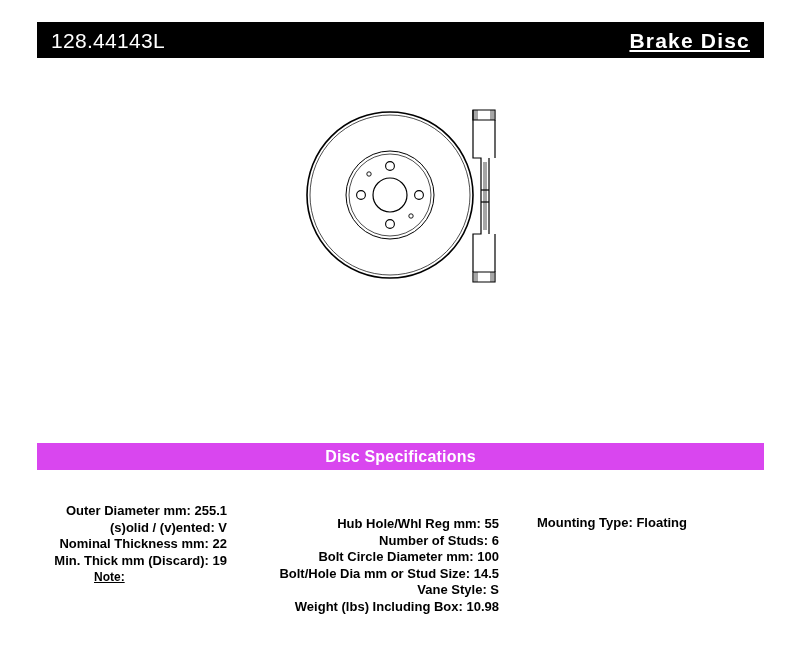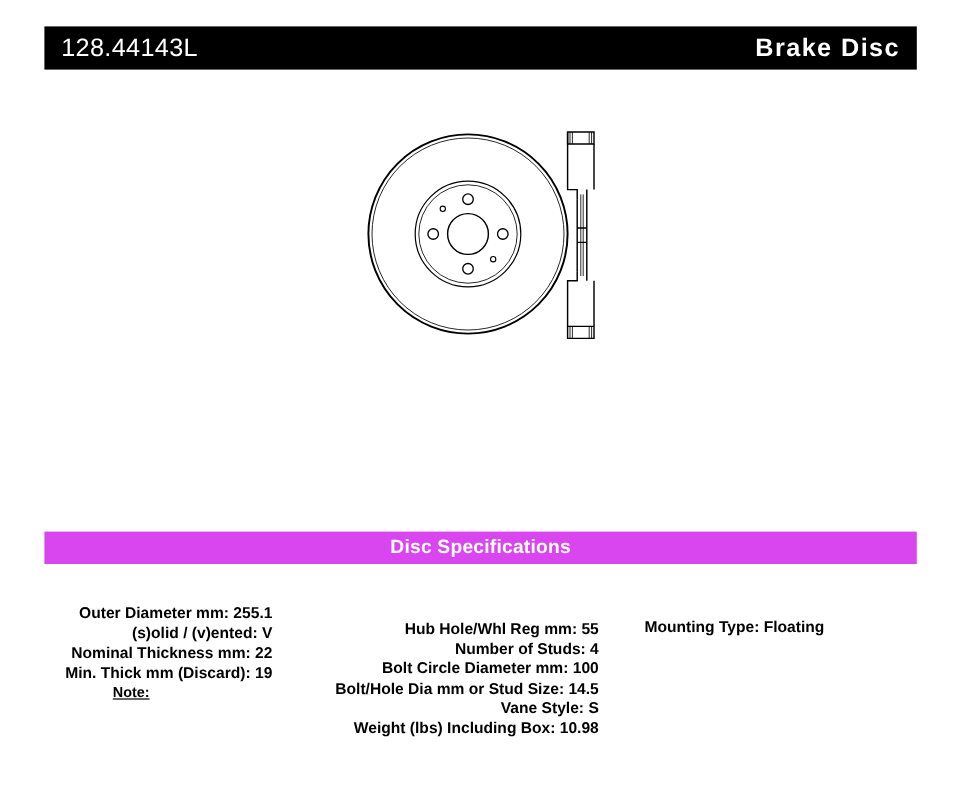--- a/index.html
+++ b/index.html
@@ -36,20 +36,21 @@
     font-weight: normal;
     letter-spacing: 0.3px;
     line-height: 1;
   }
   .product-type {
     color: #ffffff;
     font-size: 21px;
     font-weight: bold;
     letter-spacing: 1.2px;
     line-height: 1;
+    text-decoration: underline;
   }
 
   
   .drawing-area {
     position: absolute;
     left: 37px;
     top: 70px;
     width: 727px;
     height: 360px;
   }
@@ -204,21 +205,21 @@
 <div class="specs-wrap">
   <div class="col-left">
     <div class="spec-line">Outer Diameter mm: 255.1</div>
     <div class="spec-line">(s)olid / (v)ented: V</div>
     <div class="spec-line">Nominal Thickness mm: 22</div>
     <div class="spec-line">Min. Thick mm (Discard): 19</div>
   </div>
 
   <div class="col-mid">
     <div class="spec-line">Hub Hole/Whl Reg mm: 55</div>
-    <div class="spec-line">Number of Studs: 4</div>
+    <div class="spec-line">Number of Studs: 6</div>
     <div class="spec-line">Bolt Circle Diameter mm: 100</div>
     <div class="spec-line">Bolt/Hole Dia mm or Stud Size: 14.5</div>
     <div class="spec-line">Vane Style: S</div>
     <div class="spec-line">Weight (lbs) Including Box: 10.98</div>
   </div>
 
   <div class="col-right">
     <div class="spec-line">Mounting Type: Floating</div>
   </div>
 </div>

